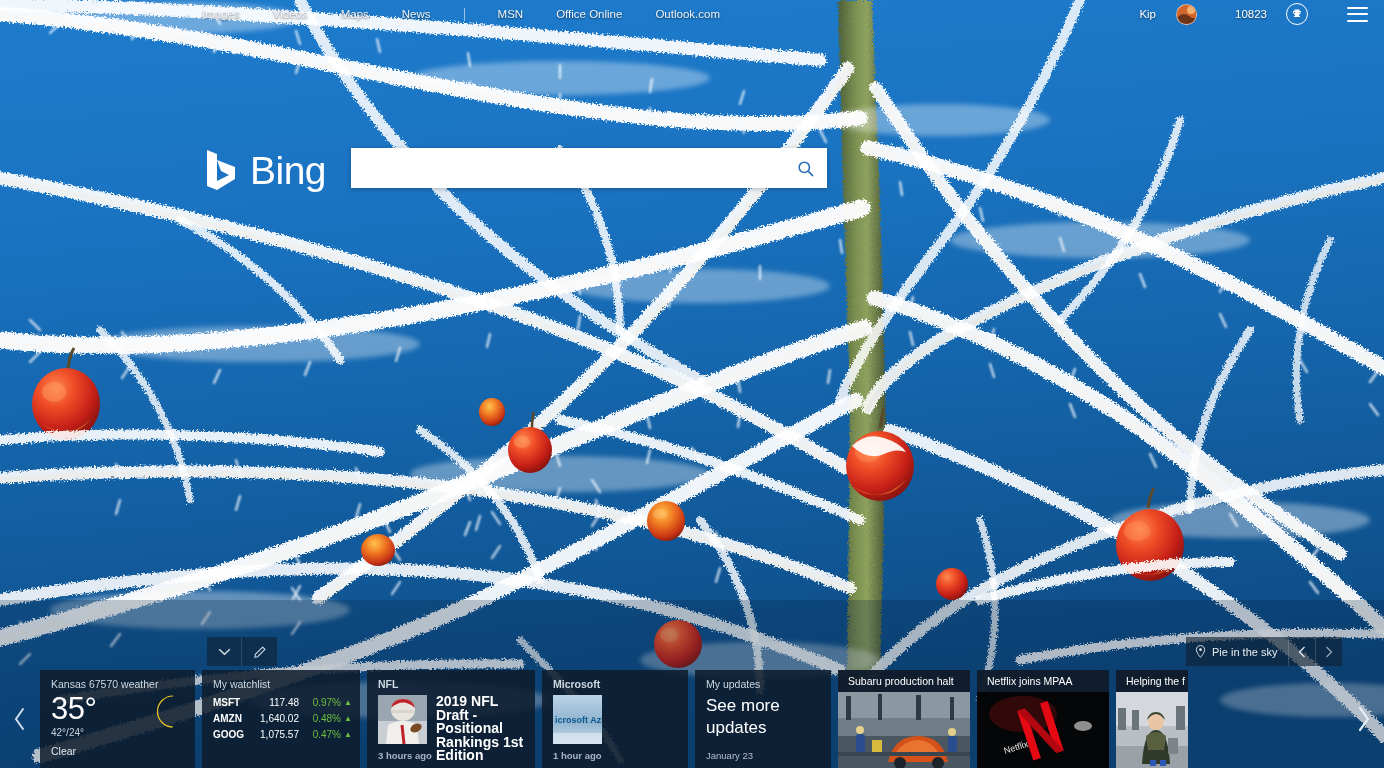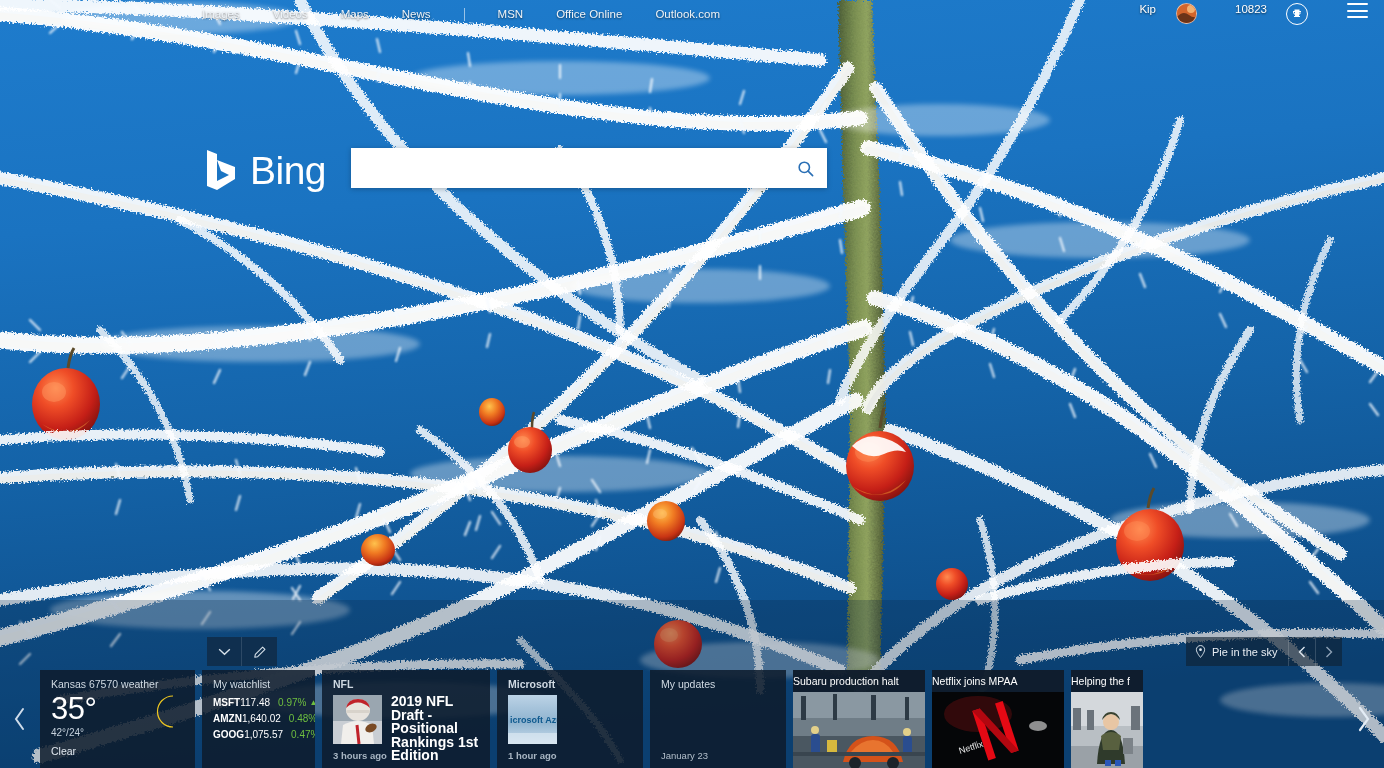--- a/index.html
+++ b/index.html
@@ -43,21 +43,21 @@
     text-shadow: 0 1px 2px rgba(0,0,0,0.55);
     white-space: nowrap;
     cursor: pointer;
   }
   .nav-sep {
     width: 1px; height: 13px; background: rgba(255,255,255,0.55);
     margin: 0 33px 0 0;
     display:inline-block;
   }
   .nav-right {
-    margin-left: auto; display: flex; align-items: flex-start;
+    margin-left: auto; display: flex; align-items: center;
     margin-right: 16px; gap: 12px;
   }
   .nav-user-name {
     font-size: 11.5px; color: #fff; text-shadow: 0 1px 2px rgba(0,0,0,0.6);
     margin-right: 8px;
   }
   .avatar {
     width: 21px; height: 21px; border-radius: 50%;
     background: radial-gradient(circle at 35% 30%, #f0a45a, #d2622c 55%, #7a3b22 100%);
     border: 1px solid rgba(255,255,255,0.55);
@@ -170,21 +170,21 @@
 
   
   .w-card { width: 155px; }
   .w-body { display:flex; padding: 2px 0 0 11px; position:relative; }
   .w-temp { font-size: 31px; color:#fff; line-height: 34px; font-weight: 300; letter-spacing:-0.5px; }
   .w-hl { font-size: 10px; color:#c6d2dd; margin-top: 1px; }
   .w-cond { font-size: 10.5px; color:#dfe7ee; margin-top: 7px; }
   .w-moon { position:absolute; right: 12px; top: 5px; }
 
   
-  .wl-card { width: 113px; }
+  .wl-card { width: 158px; }
   .wl-rows { padding: 6px 0 0 11px; }
   .wl-row { display:flex; align-items:center; font-size: 10px; line-height: 14px; margin-bottom: 2px; }
   .wl-sym { width: 38px; color:#fff; font-weight: bold; }
   .wl-price { width: 48px; color:#fff; text-align:right; }
   .wl-chg { width: 34px; text-align:right; color:#6fbf3f; margin-left: 8px; }
   .wl-arrow { margin-left: 3px; color:#6fbf3f; font-size: 8px; }
 
   
   .n-card { width: 168px; font-weight: bold; }
   .n-card.n-wide { width: 146px; }
@@ -198,21 +198,21 @@
 
   
   .u-card { width: 136px; }
   .u-big { font-size: 17px; line-height: 22px; color:#fff; padding: 5px 12px 0 11px; font-weight: 300; }
   .u-date { position:absolute; left: 11px; bottom: 7px; font-size: 9.5px; color:#b3bfcb; }
 
   
   .i-card { width: 132px; background: rgba(10,20,32,0.9); }
   .i-card .i-cap {
     position:absolute; top:0; left:0; right:0; height: 22px;
-    display:flex; align-items:center; 
+    display:flex; align-items:center; padding-left: 10px;
     font-size: 10.5px; color:#fff; background: rgba(18,32,48,0.72);
     white-space: nowrap; overflow:hidden;
   }
   .i-photo { position:absolute; top: 22px; left:0; right:0; bottom:0; overflow:hidden; }
   .i-card.clipped { width: 72px; }
 </style>
 </head>
 <body>
 
 <div id="stage">
@@ -578,20 +578,21 @@
               <text x="2" y="28" font-family="Liberation Sans, sans-serif" font-size="9" fill="#0f5a8f">icrosoft Azu</text>
               <rect y="38" width="49" height="11" fill="#dce8f2" opacity="0.7"></rect>
             </svg>
           </div>
         </div>
         <div class="n-time">1 hour ago</div>
       </div>
 
       <div class="card u-card">
         <div class="card-hdr">My updates</div>
+        <div class="u-big">See more updates</div>
         <div class="u-date">January 23</div>
       </div>
 
       <div class="card i-card">
         <div class="i-cap">Subaru production halt</div>
         <div class="i-photo">
           <svg width="132" height="76" viewBox="0 0 132 76" preserveAspectRatio="xMidYMid slice">
             <rect width="132" height="76" fill="#5c6a74"></rect>
             <rect y="0" width="132" height="26" fill="#8a98a2"></rect>
             <rect y="26" width="132" height="18" fill="#6f7d87"></rect>

